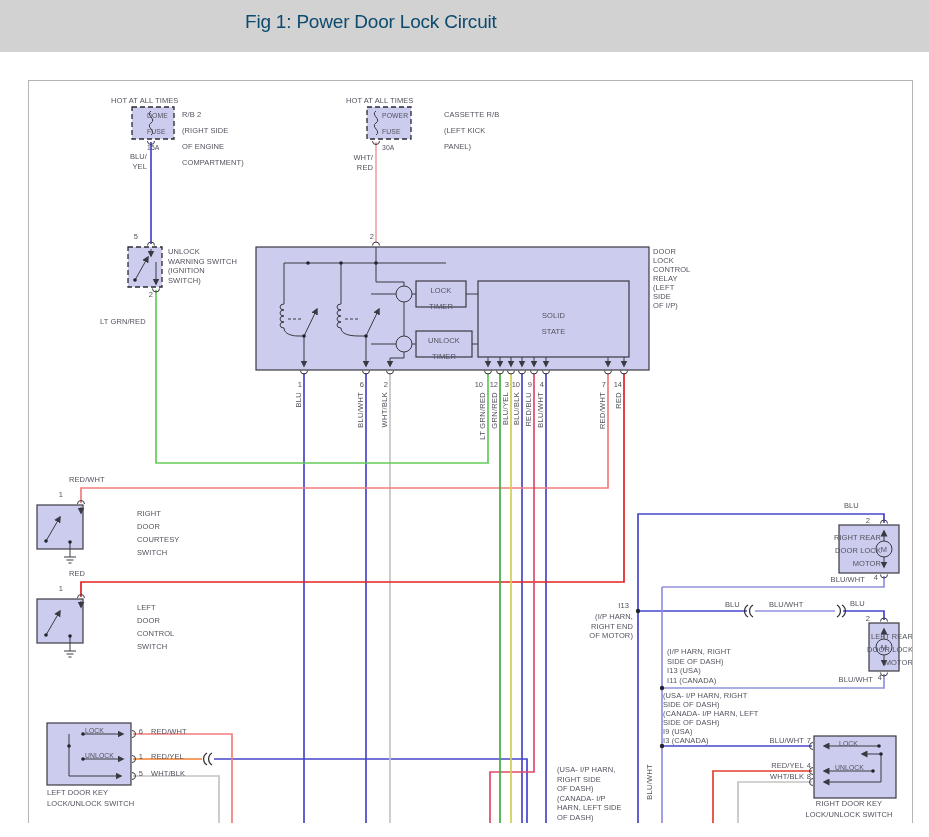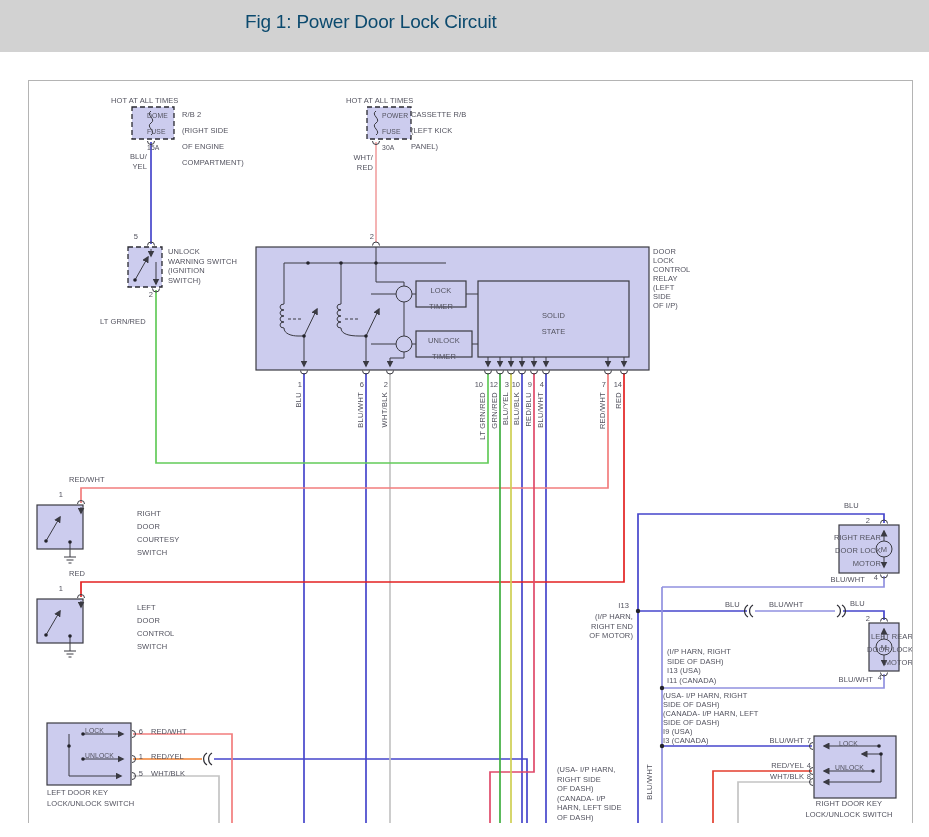--- a/index.html
+++ b/index.html
@@ -244,21 +244,21 @@
 (RIGHT SIDE
 OF ENGINE
 COMPARTMENT)</div>
 <div class="lbl r" style="left:120px;top:151px;width:26px">BLU/
 YEL</div>
 
 <div class="lbl" style="left:345px;top:95px">HOT AT ALL TIMES</div>
 <div class="lbl f7 lh10" style="left:381px;top:107px">POWER
 FUSE
 30A</div>
-<div class="lbl lh10" style="left:410px;top:106px">CASSETTE R/B
+<div class="lbl lh10" style="left:443px;top:106px">CASSETTE R/B
 (LEFT KICK
 PANEL)</div>
 <div class="lbl r" style="left:346px;top:152px;width:26px">WHT/
 RED</div>
 
 <div class="pin" style="left:128px;top:231px">5</div>
 <div class="lbl" style="left:167px;top:246px">UNLOCK
 WARNING SWITCH
 (IGNITION
 SWITCH)</div>

